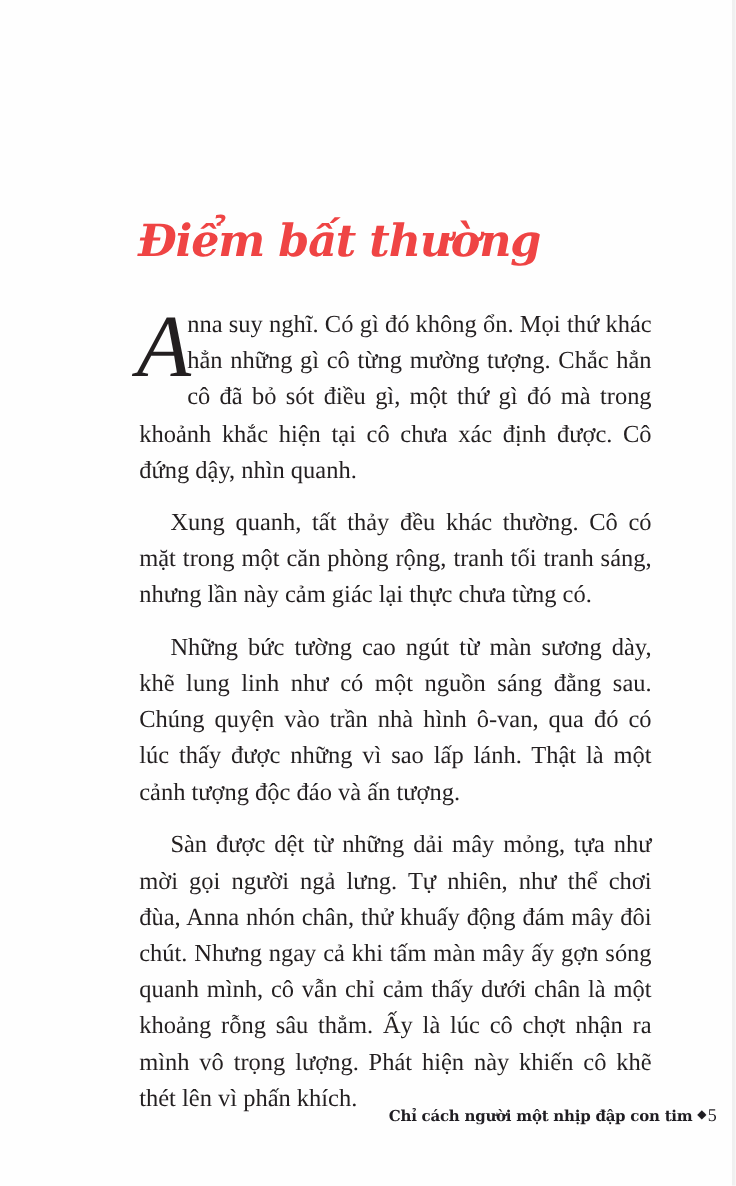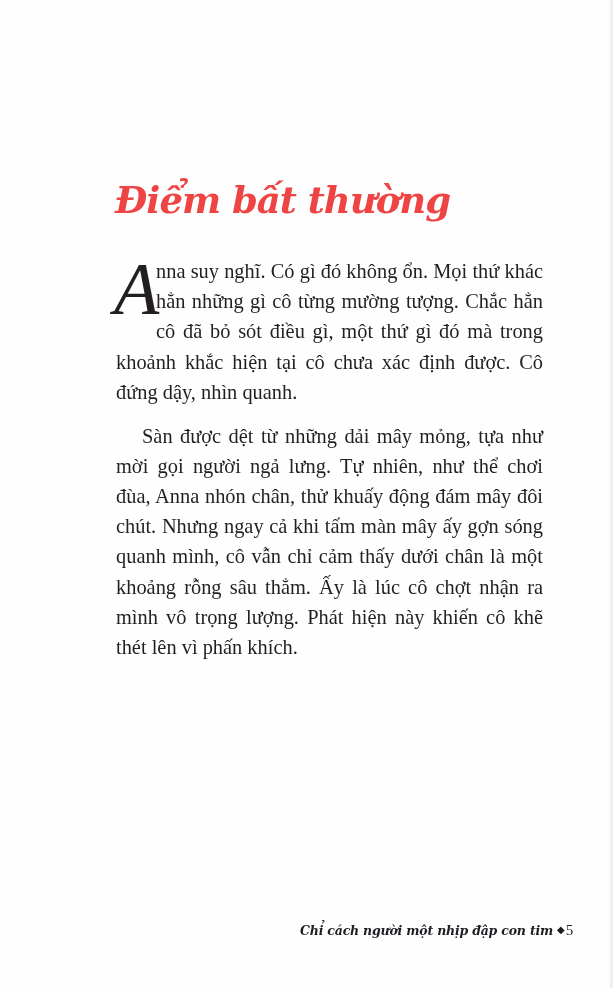--- a/index.html
+++ b/index.html
@@ -77,23 +77,23 @@
       width: 252px;
       text-align: right;
       font-size: 14px;
       line-height: 20px;
       color: #1f1d22;
       white-space: nowrap;
     }
     .footer-title {
       font-family: "DejaVu Serif", "Liberation Serif", serif;
       font-weight: bold;
-      font-style: italic;
       font-size: 12.5px;
       letter-spacing: -0.2px;
+      margin-left: 24px;
     }
     .footer-bullet {
       font-size: 10px;
       margin: 0 1px 0 4px;
       position: relative;
       top: -2px;
     }
     .page-number {
       font-family: "Liberation Serif", serif;
       font-size: 15px;
@@ -103,18 +103,20 @@
 <body>
 
 <div class="edge-strip"></div>
 
 <h1 class="chapter-title">Điểm bất thường</h1>
 
 <div class="body-text">
   <p class="first-para">
     <span class="drop-cap">A</span><span>nna suy nghĩ. Có gì đó không ổn. Mọi thứ khác hẳn những gì cô từng mường tượng. Chắc hẳn cô đã bỏ sót điều gì, một thứ gì đó mà trong khoảnh khắc hiện tại cô chưa xác định được. Cô đứng dậy, nhìn quanh.</span>
   </p>
+  <p class="indent">Xung quanh, tất thảy đều khác thường. Cô có mặt trong một căn phòng rộng, tranh tối tranh sáng, nhưng lần này cảm giác lại thực chưa từng có.</p>
+  <p class="indent">Những bức tường cao ngút từ màn sương dày, khẽ lung linh như có một nguồn sáng đằng sau. Chúng quyện vào trần nhà hình ô-van, qua đó có lúc thấy được những vì sao lấp lánh. Thật là một cảnh tượng độc đáo và ấn tượng.</p>
   <p class="indent">Sàn được dệt từ những dải mây mỏng, tựa như mời gọi người ngả lưng. Tự nhiên, như thể chơi đùa, Anna nhón chân, thử khuấy động đám mây đôi chút. Nhưng ngay cả khi tấm màn mây ấy gợn sóng quanh mình, cô vẫn chỉ cảm thấy dưới chân là một khoảng rỗng sâu thẳm. Ấy là lúc cô chợt nhận ra mình vô trọng lượng. Phát hiện này khiến cô khẽ thét lên vì phấn khích.</p>
 </div>
 
 <div class="running-footer">
   <span class="footer-title">Chỉ cách người một nhịp đập con tim</span><span class="footer-bullet">◆</span><span class="page-number">5</span>
 </div>
 
 </body></html>

